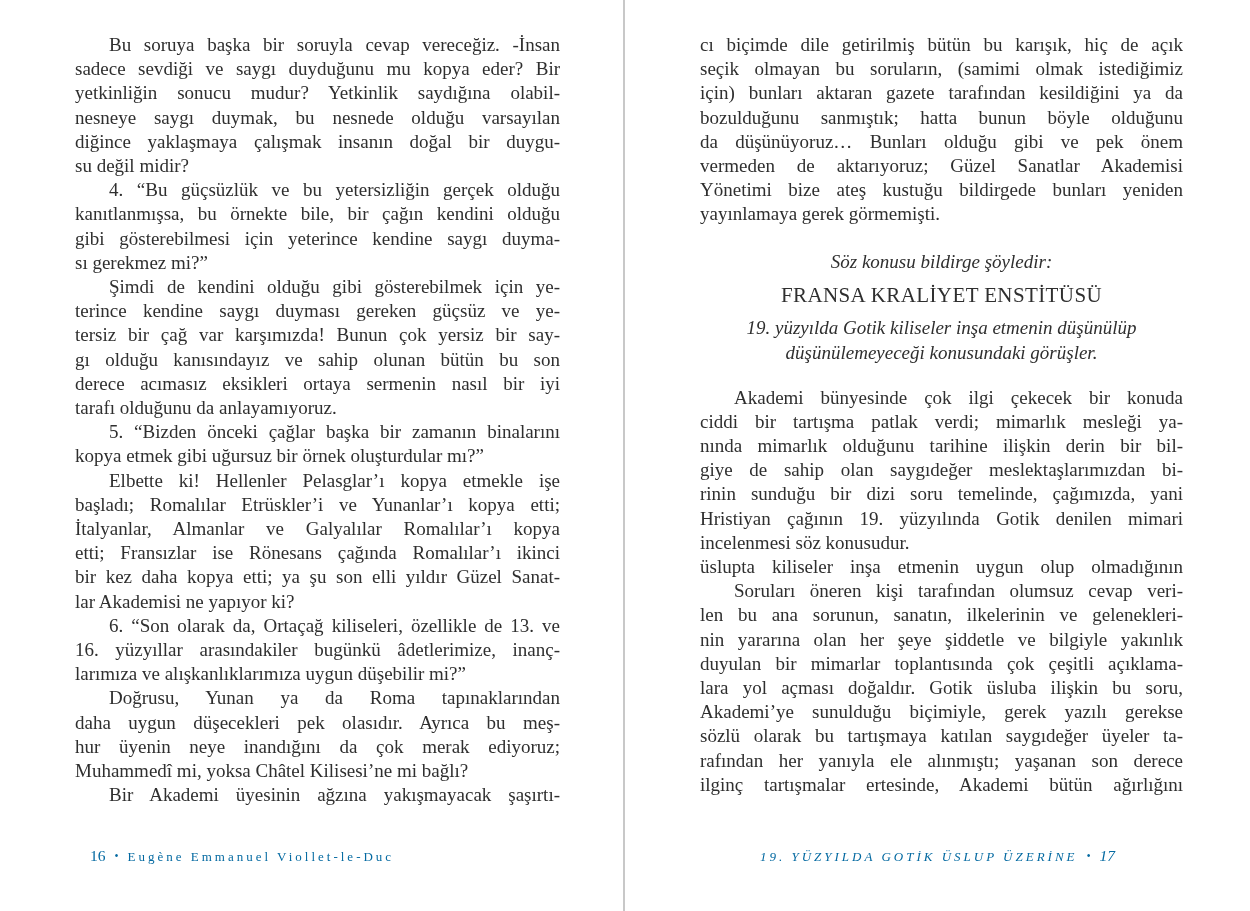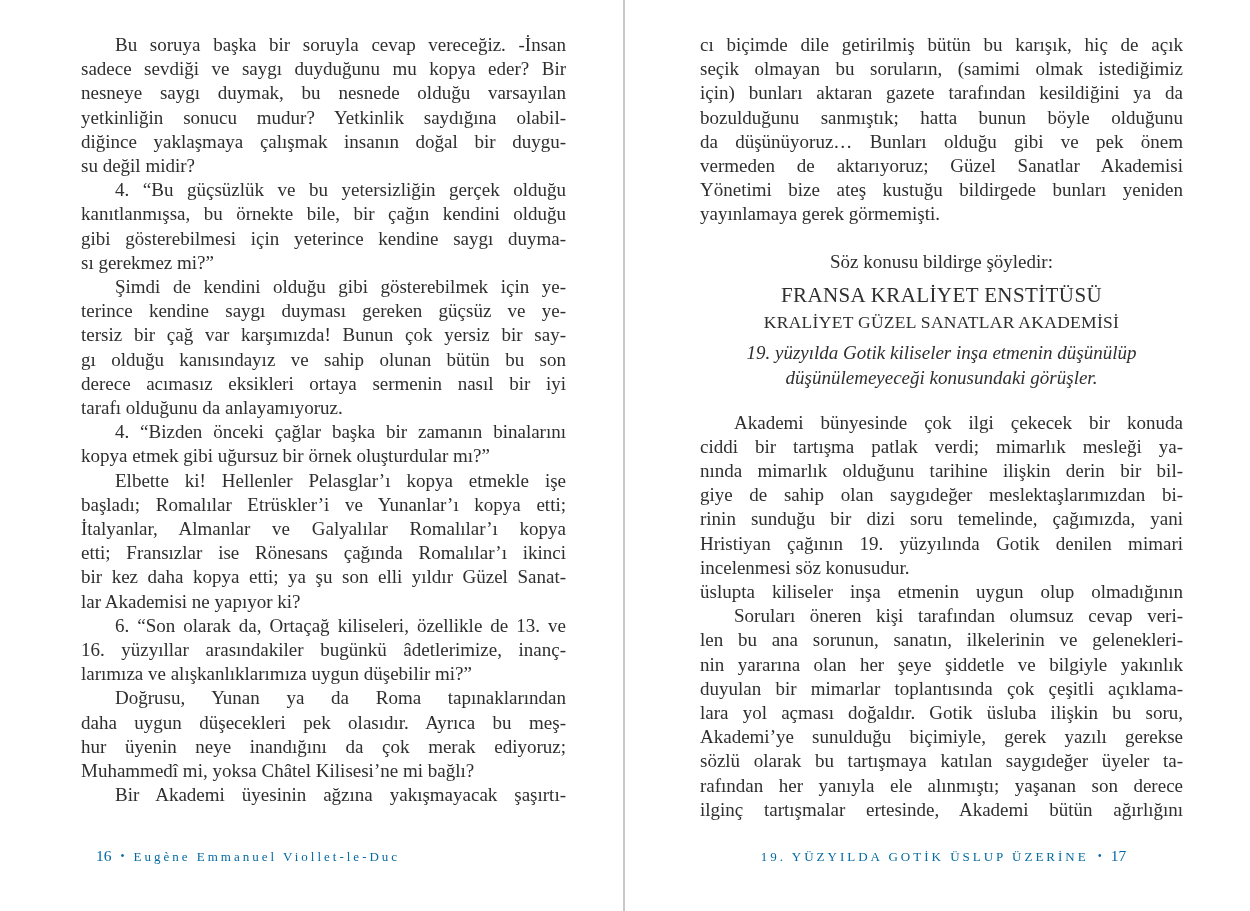--- a/index.html
+++ b/index.html
@@ -2,83 +2,83 @@
 <html lang="tr"><head>
 <meta charset="utf-8">
 <style>
   html,body{margin:0;padding:0;}
   body{
     width:1250px;height:911px;position:relative;overflow:hidden;
     background:#ffffff;color:#2f2f2f;
     font-family:"Liberation Serif", serif;
   }
   .page{position:absolute;top:0;bottom:0;background:#ffffff;}
-  .page.left{left:16px;width:623px;border-radius:31px;}
+  .page.left{left:10px;width:623px;border-radius:31px;}
   .page.right{left:625px;width:749px;}
   .gutter{position:absolute;left:623px;top:0;width:2px;height:911px;background:#c8c8c8;}
 
   .text-col{position:absolute;top:33px;}
   .page.left  .text-col{left:65px;width:485px;}
   .page.right .text-col{left:75px;width:483px;}
 
   .line{
     font-size:19px;line-height:24.2px;
     text-align:justify;text-align-last:left;
     -moz-text-align-last:left;
   }
   .line.j{text-align-last:justify;-moz-text-align-last:justify;}
   .line.indent{text-indent:34px;}
 
-  .block.center{ text-align:center;font-size:19px;line-height:24px;margin-top:23px; }
+  .block.center{ text-align:center;font-size:19px;line-height:24px;margin-top:23px;font-style:italic; }
   .block.h1{ text-align:center;font-size:21px;line-height:27px;margin-top:8px;letter-spacing:.4px; }
   .block.h2{ text-align:center;font-size:17.5px;line-height:23px;margin-top:2px;letter-spacing:.3px; }
   .block.italic .line{
     font-size:19px;line-height:25px;font-style:italic;
     text-align:center;text-align-last:center;-moz-text-align-last:center;
   }
   .block.italic{margin:6px 0 21px 0;}
 
   .footer{
     position:absolute;top:847px;white-space:nowrap;
     font-size:13px;letter-spacing:3px;color:#0369a1;
   }
   .footer .pagenum{font-size:15.5px;letter-spacing:0;}
   .footer .bullet{font-size:11.5px;letter-spacing:0;margin:0 9px;vertical-align:1px;}
   .footer-left{left:80px;}
-  .footer-right{left:77px;width:483px;text-align:center;}
+  .footer-right{left:71px;width:483px;text-align:center;font-style:italic;}
 </style>
 </head>
 <body>
 
 <section class="page left">
   <div class="text-col">
       <div class="block para">
         <div class="line j indent">Bu soruya başka bir soruyla cevap vereceğiz. -İnsan</div>
         <div class="line j">sadece sevdiği ve saygı duyduğunu mu kopya eder? Bir</div>
+        <div class="line j">yetkinliğin sonucu mudur? Yetkinlik saydığına olabil-</div>
         <div class="line j">nesneye saygı duymak, bu nesnede olduğu varsayılan</div>
-        <div class="line j">yetkinliğin sonucu mudur? Yetkinlik saydığına olabil-</div>
         <div class="line j">diğince yaklaşmaya çalışmak insanın doğal bir duygu-</div>
         <div class="line">su değil midir?</div>
       </div>
       <div class="block para">
         <div class="line j indent">4. “Bu güçsüzlük ve bu yetersizliğin gerçek olduğu</div>
         <div class="line j">kanıtlanmışsa, bu örnekte bile, bir çağın kendini olduğu</div>
         <div class="line j">gibi gösterebilmesi için yeterince kendine saygı duyma-</div>
         <div class="line">sı gerekmez mi?”</div>
       </div>
       <div class="block para">
         <div class="line j indent">Şimdi de kendini olduğu gibi gösterebilmek için ye-</div>
         <div class="line j">terince kendine saygı duyması gereken güçsüz ve ye-</div>
         <div class="line j">tersiz bir çağ var karşımızda! Bunun çok yersiz bir say-</div>
         <div class="line j">gı olduğu kanısındayız ve sahip olunan bütün bu son</div>
         <div class="line j">derece acımasız eksikleri ortaya sermenin nasıl bir iyi</div>
         <div class="line">tarafı olduğunu da anlayamıyoruz.</div>
       </div>
       <div class="block para">
-        <div class="line j indent">4. “Bizden önceki çağlar başka bir zamanın binalarını</div>
+        <div class="line j indent">5. “Bizden önceki çağlar başka bir zamanın binalarını</div>
         <div class="line">kopya etmek gibi uğursuz bir örnek oluşturdular mı?”</div>
       </div>
       <div class="block para">
         <div class="line j indent">Elbette ki! Hellenler Pelasglar’ı kopya etmekle işe</div>
         <div class="line j">başladı; Romalılar Etrüskler’i ve Yunanlar’ı kopya etti;</div>
         <div class="line j">İtalyanlar, Almanlar ve Galyalılar Romalılar’ı kopya</div>
         <div class="line j">etti; Fransızlar ise Rönesans çağında Romalılar’ı ikinci</div>
         <div class="line j">bir kez daha kopya etti; ya şu son elli yıldır Güzel Sanat-</div>
         <div class="line">lar Akademisi ne yapıyor ki?</div>
       </div>
@@ -111,21 +111,20 @@
         <div class="line j">seçik olmayan bu soruların, (samimi olmak istediğimiz</div>
         <div class="line j">için) bunları aktaran gazete tarafından kesildiğini ya da</div>
         <div class="line j">bozulduğunu sanmıştık; hatta bunun böyle olduğunu</div>
         <div class="line j">da düşünüyoruz… Bunları olduğu gibi ve pek önem</div>
         <div class="line j">vermeden de aktarıyoruz; Güzel Sanatlar Akademisi</div>
         <div class="line j">Yönetimi bize ateş kustuğu bildirgede bunları yeniden</div>
         <div class="line">yayınlamaya gerek görmemişti.</div>
       </div>
       <div class="block center">Söz konusu bildirge şöyledir:</div>
       <div class="block h1">FRANSA KRALİYET ENSTİTÜSÜ</div>
-      <div class="block h2">KRALİYET GÜZEL SANATLAR AKADEMİSİ</div>
       <div class="block italic">
         <div class="line">19. yüzyılda Gotik kiliseler inşa etmenin düşünülüp</div>
         <div class="line">düşünülemeyeceği konusundaki görüşler.</div>
       </div>
       <div class="block para">
         <div class="line j indent">Akademi bünyesinde çok ilgi çekecek bir konuda</div>
         <div class="line j">ciddi bir tartışma patlak verdi; mimarlık mesleği ya-</div>
         <div class="line j">nında mimarlık olduğunu tarihine ilişkin derin bir bil-</div>
         <div class="line j">giye de sahip olan saygıdeğer meslektaşlarımızdan bi-</div>
         <div class="line j">rinin sunduğu bir dizi soru temelinde, çağımızda, yani</div>

